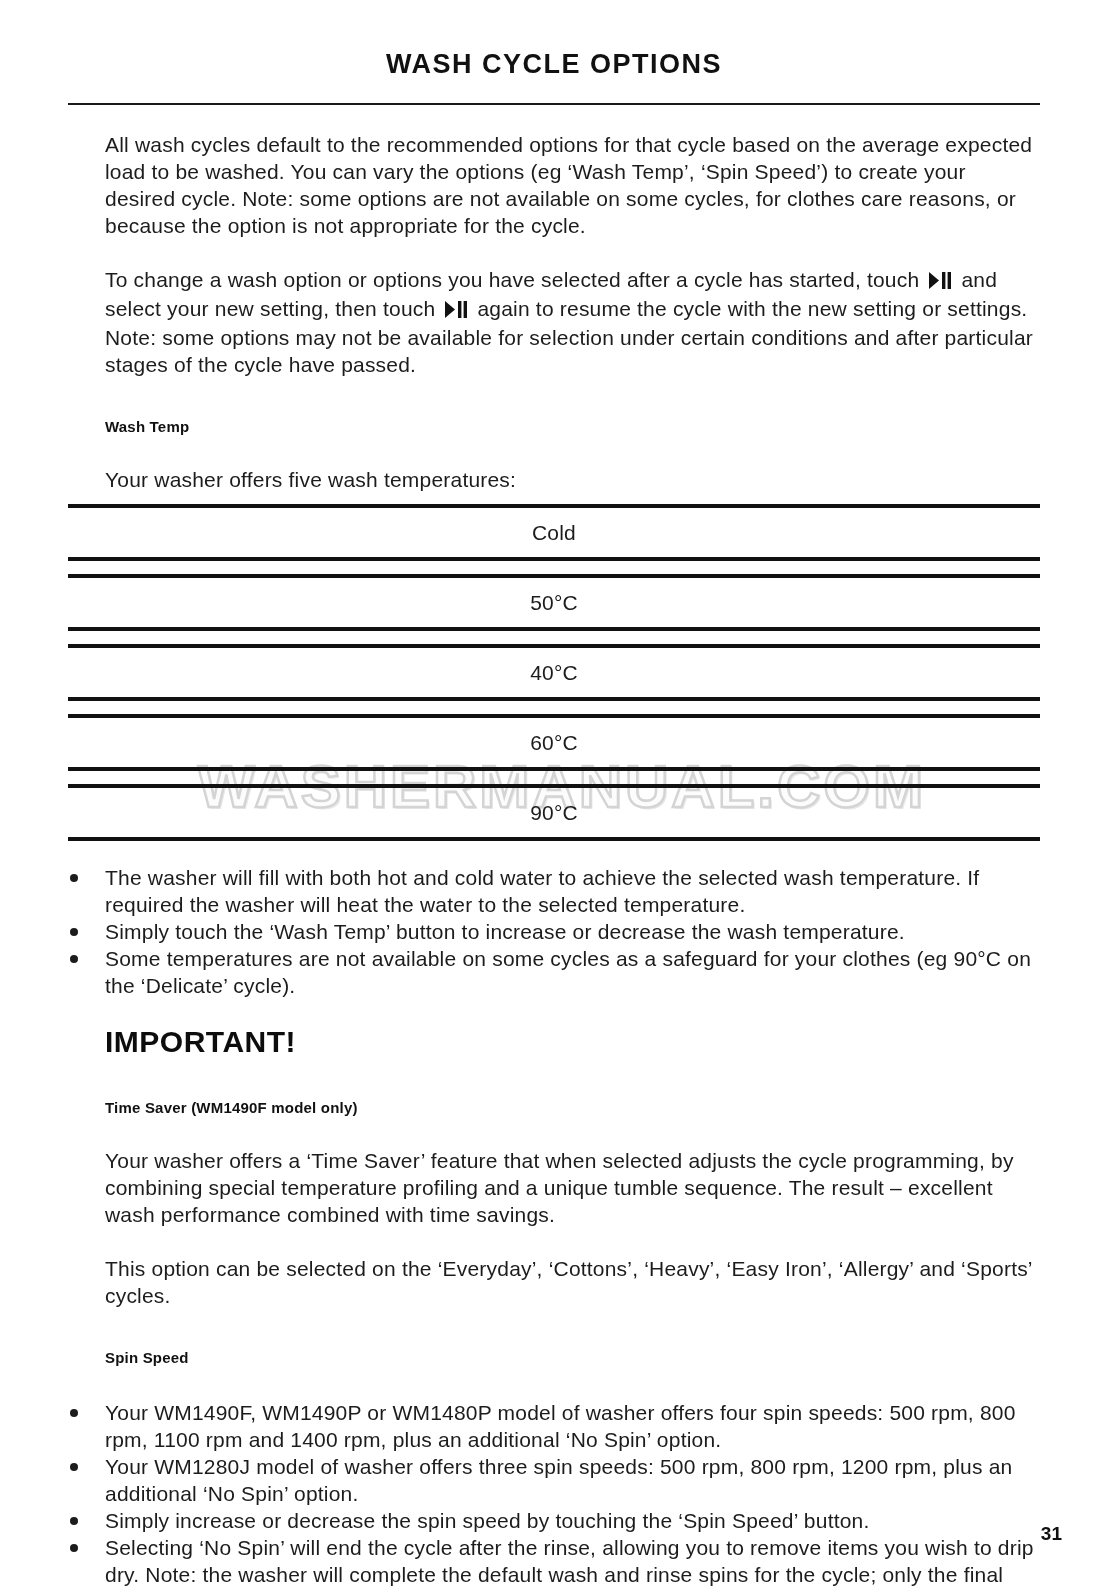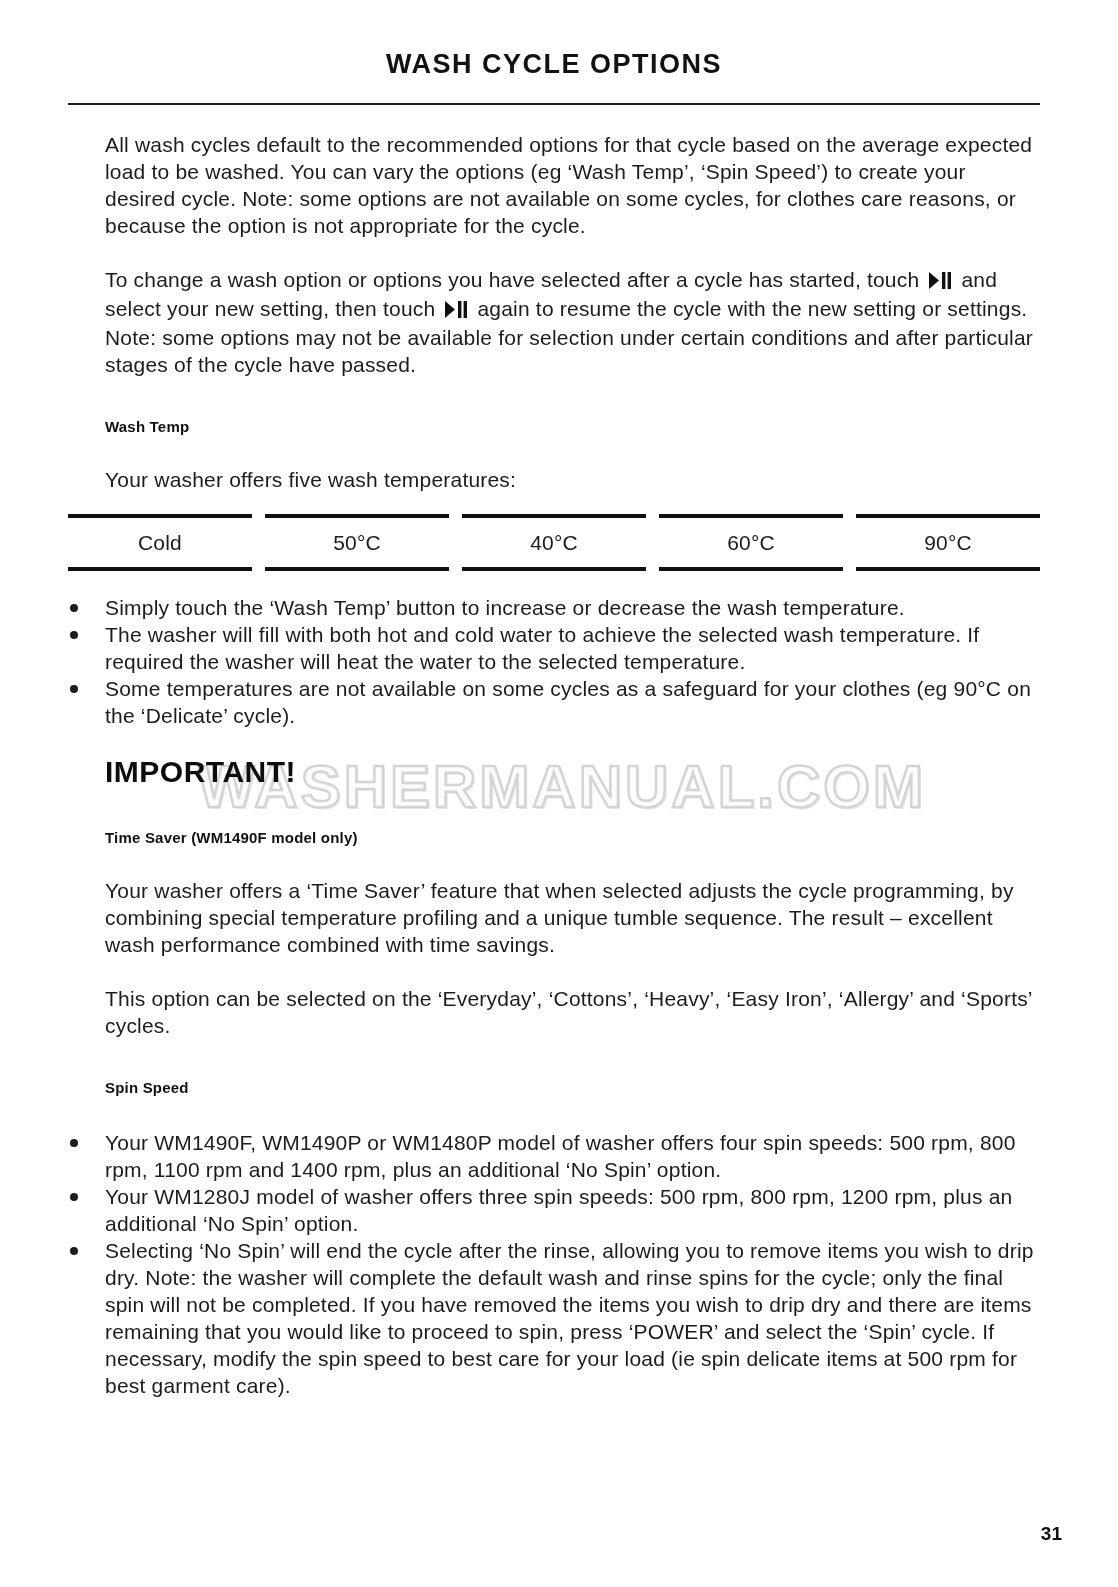--- a/index.html
+++ b/index.html
@@ -69,21 +69,22 @@
     color: #0d0d0d;
   }
   .bold-para {
     margin: 5px 0 0 37px;
     font-weight: bold;
     color: #0d0d0d;
   }
   .temp-table {
     display: flex;
     gap: 13px;
-    margin-top: 21px;
+    margin-top: 11px;
+    flex-direction: column;
   }
   .temp-cell {
     flex: 1;
     border-top: 4px solid #111;
     border-bottom: 4px solid #111;
     height: 49px;
     line-height: 49px;
     text-align: center;
     font-size: 21px;
   }
@@ -153,34 +154,35 @@
 
   <div class="temp-table">
     <div class="temp-cell">Cold</div>
     <div class="temp-cell">50°C</div>
     <div class="temp-cell">40°C</div>
     <div class="temp-cell">60°C</div>
     <div class="temp-cell">90°C</div>
   </div>
 
   <ul class="bullets">
+    <li><span class="bullet-dot"></span><span>The washer will fill with both hot and cold water to achieve the selected wash temperature. If required the washer will heat the water to the selected temperature.</span></li>
     <li><span class="bullet-dot"></span><span>Simply touch the ‘Wash Temp’ button to increase or decrease the wash temperature.</span></li>
-    <li><span class="bullet-dot"></span><span>The washer will fill with both hot and cold water to achieve the selected wash temperature. If required the washer will heat the water to the selected temperature.</span></li>
     <li><span class="bullet-dot"></span><span>Some temperatures are not available on some cycles as a safeguard for your clothes (eg 90°C on the ‘Delicate’ cycle).</span></li>
   </ul>
 
   <h2 class="important-head">IMPORTANT!</h2>
 
   <h3 class="subhead">Time Saver (WM1490F model only)</h3>
   <p class="para">Your washer offers a ‘Time Saver’ feature that when selected adjusts the cycle programming, by combining special temperature profiling and a unique tumble sequence. The result – excellent wash performance combined with time savings.</p>
   <p class="para-tight">This option can be selected on the ‘Everyday’, ‘Cottons’, ‘Heavy’, ‘Easy Iron’, ‘Allergy’ and ‘Sports’ cycles.</p>
 
   <h3 class="subhead">Spin Speed</h3>
 
   <ul class="bullets" style="margin-top:28px">
     <li><span class="bullet-dot"></span><span>Your WM1490F, WM1490P or WM1480P model of washer offers four spin speeds: 500 rpm, 800 rpm, 1100 rpm and 1400 rpm, plus an additional ‘No Spin’ option.</span></li>
     <li><span class="bullet-dot"></span><span>Your WM1280J model of washer offers three spin speeds: 500 rpm, 800 rpm, 1200 rpm, plus an additional ‘No Spin’ option.</span></li>
+    <li><span class="bullet-dot"></span><span>Simply increase or decrease the spin speed by touching the ‘Spin Speed’ button.</span></li>
     <li><span class="bullet-dot"></span><span>Selecting ‘No Spin’ will end the cycle after the rinse, allowing you to remove items you wish to drip dry. Note: the washer will complete the default wash and rinse spins for the cycle; only the final spin will not be completed. If you have removed the items you wish to drip dry and there are items remaining that you would like to proceed to spin, press ‘POWER’ and select the ‘Spin’ cycle. If necessary, modify the spin speed to best care for your load (ie spin delicate items at 500 rpm for best garment care).</span></li>
   </ul>
 
 </div>
 
 <div class="page-number">31</div>
 
 </body></html>

